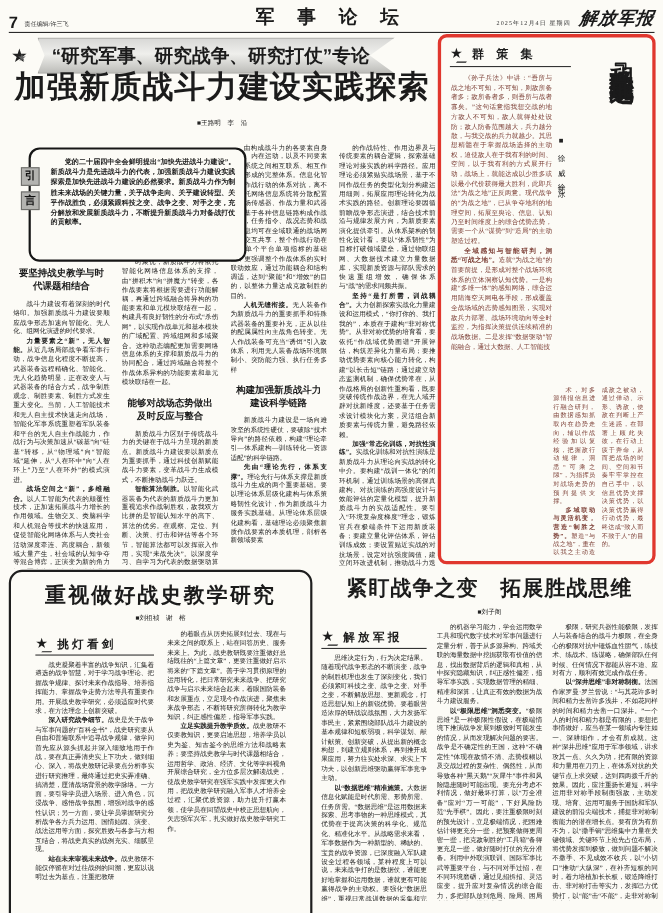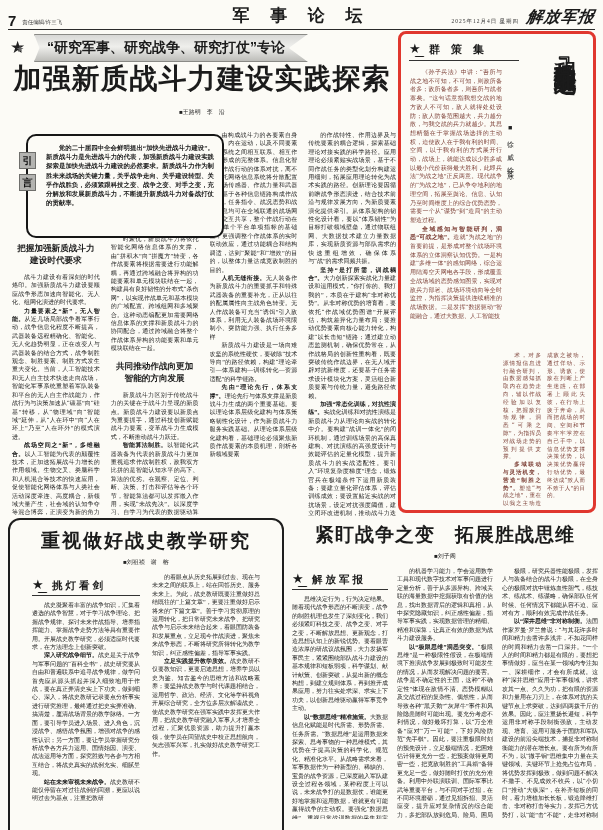--- a/index.html
+++ b/index.html
@@ -16,21 +16,21 @@
   .masthead{font-family:"Liberation Serif",serif;font-weight:bold;font-style:italic;font-size:16px;transform:skewX(-8deg);letter-spacing:1px;}
   .hdr-rule{position:absolute;top:29px;left:8px;right:8px;border-top:1.2px solid #2a2a2a;}
   
   .banner{position:absolute;top:34px;left:10px;display:flex;align-items:center;gap:2px;}
   .emblem{position:relative;width:22px;height:22px;}
   .emblem .big{position:absolute;left:0;top:0;font-size:17px;color:#222;}
   .emblem .small{position:absolute;left:6px;top:7px;font-size:9px;color:#666;}
   .ribbon{background:linear-gradient(180deg,#d8d8d6,#efefec 45%,#bdbdb9);
           clip-path:polygon(0 0,100% 0,93% 50%,100% 100%,0 100%,2% 50%);
           padding:4px 22px 4px 12px;font-family:"Liberation Sans",sans-serif;
-          font-weight:bold;font-size:14px;border:1px solid #8a8a86;}
+          font-weight:bold;font-size:17px;border:1px solid #8a8a86;}
   
   .lead-title{position:absolute;top:60px;left:8px;width:388px;text-align:center;
               font-family:"Liberation Sans",sans-serif;font-weight:bold;font-size:28px;letter-spacing:1px;}
   .lead-byline{position:absolute;top:108px;left:8px;width:388px;text-align:center;font-size:6px;color:#222;}
   .lead-cols{position:absolute;top:131px;left:12px;width:384px;height:386px;display:flex;gap:11px;}
   .lcol{width:88px;overflow:hidden;}
   .pad-top{padding-top:104px;}
   .bodytext{font-size:6px;line-height:8.4px;text-align:justify;}
   .bodytext p{margin:0;text-indent:2em;}
   .bodytext b{font-weight:bold;}
@@ -111,42 +111,43 @@
   <div class="lead-cols">
     <div class="introbox">
       <div class="intro-tabs">
         <span>引</span>
         <span>言</span>
       </div>
       <div class="txt">党的二十届四中全会鲜明提出“加快先进战斗力建设”。新质战斗力是先进战斗力的代表，加强新质战斗力建设实践探索是加快先进战斗力建设的必然要求。新质战斗力作为制胜未来战场的关键力量，关乎战争走向、关乎建设转型、关乎作战胜负，必须紧跟科技之变、战争之变、对手之变，充分解放和发展新质战斗力，不断提升新质战斗力对备战打仗的贡献率。</div>
     </div>
 
     <div class="lcol pad-top">
-      <div class="subhead">把握加强新质战斗力建设时代要求</div>
+      <div class="subhead">要坚持战史教学与时代课题相结合</div>
       <div class="bodytext">
           <p>战斗力建设有着深刻的时代烙印。加强新质战斗力建设要顺应战争形态加速向智能化、无人化、组网化演进的时代要求。</p>
           <p><b>力量要素之“新”，无人智能。</b>从近几场局部战争看军事行动，战争信息化程度不断提高，武器装备远程精确化、智能化、无人化趋势明显，正在改变人与武器装备的结合方式，战争制胜观念、制胜要素、制胜方式发生重大变化。当前，人工智能技术和无人自主技术快速走向战场，智能化军事系统重塑着军队装备和平台的无人自主作战能力，作战行为与决策加速从“碳基”向“硅基”转移，从“物理域”向“智能域”延伸，从“人在环中”向“人在环上”乃至“人在环外”的模式演进。</p>
           <p><b>战场空间之“新”，多维融合。</b>以人工智能为代表的颠覆性技术，正加速拓展战斗力增长的作用领域。生物交叉、类脑科学和人机混合等技术的快速应用，促使智能化网络体系与人类社会活动深度牵连、高度耦合，新领域大量产生，社会域的认知争夺等混合博弈，正演变为新的角力场。军事斗争空间从传统地理空间不断向深海、外太空、电磁、网络、认知等领域延展，这些战场空间领域之间联动互嵌、相互支撑、又相互制约，共同推动作战向更加智能的方向发展。</p>
         </div>
     </div>
     <div class="lcol pad-top">
       <div class="bodytext">
           <p>时聚优，新质战斗力将依托智能化网络信息体系的支撑，由“拼积木”向“拼魔方”转变，各作战要素将根据需要进行功能解耦，再通过跨域融合将异构的功能要素和单元模块联结在一起，构建具有良好韧性的分布式“杀伤网”，以实现作战单元和基本模块的广域配置、跨域组网和多域聚合。这种动态编配更加需要网络信息体系的支撑和新质战斗力的协同配合，通过跨域融合将整个作战体系异构的功能要素和单元模块联结在一起。</p>
         </div>
-      <div class="subhead">共同推动作战向更加智能的方向发展</div>
+      <div class="subhead">能够对战场态势做出及时反应与整合</div>
       <div class="bodytext">
           <p>新质战斗力区别于传统战斗力的关键在于战斗力呈现的新质点。新质战斗力建设要以新质点为重要抓手，通过科技创新赋能战斗力要素，变革战斗力生成模式，不断推动战斗力跃迁。</p>
           <p><b>智能算法制胜。</b>以智能化武器装备为代表的新质战斗力更加重视追求作战制胜权，敌我双方比拼的是智能认知水平的高下、算法的优劣。在观察、定位、判断、决策、打击和评估等各个环节，智能算法都可以发挥嵌入作用，实现“未战先决”。以深度学习、自学习为代表的数据驱动算法，能够对战场态势做出及时反应与整合，深度关联分析有价值的情报信息，帮助作战人员更快更好判断战场态势；以强化学习为代表的智能博弈和决策算法，能够在复杂环境中自主博弈对抗，快速充分探索作战决策空间，帮助指挥员发现和确定关键点，更加高效地创造生成行动方案，辅助作战筹划。针对大量无人装备和平台的指挥控制，自主规划与协同算法等自主控制算法，能够解决任务分配和路径规划问题，对作战资源进行动态组合，形成人机混合编配，高效执行作战任务。</p>
         </div>
     </div>
     <div class="lcol">
       <div class="bodytext">
           <p>由构成战斗力的各要素自身发展、内在运动，以及不同要素和分系统之间相互联系、相互作用而形成的完整体系。信息化智能化作战行动的体系对抗，离不开依托网络信息系统将分散配置的战场传感器、作战力量和武器平台基于各种信息链路构成作战网络，任务指令、战况态势和战果信息均可在全域联通的战场网络中交互共享，整个作战行动在追求单个平台单项指标的基础上，更强调整个作战体系的实时联动效应，通过功能耦合和结构调适，达到“聚能”和“增效”的目的，以整体力量达成克敌制胜的目的。</p>
           <p><b>人机无缝衔接。</b>无人装备作为新质战斗力的重要抓手和特殊武器装备的重要补充，正从以往的配属属性向主战角色转变。无人作战装备可充当“诱饵”引入敌体系，利用无人装备战场环境限制小、突防能力强、执行任务多样</p>
         </div>
+      <div class="subhead">构建加强新质战斗力建设科学链路</div>
       <div class="bodytext">
           <p>新质战斗力建设是一场向难攻坚的系统性硬仗，要破除“技术导向”的路径依赖，构建“理论牵引—体系建构—训练转化—资源适配”的科学链路。</p>
           <p><b>先由“理论先行，体系支撑”。</b>理论先行与体系支撑是新质战斗力生成的两个重要基础。要以理论体系层级化建构与体系策略韧性化设计，作为新质战斗力服务实践基础。从理论体系层级化建构看，基础理论必须聚焦新质作战要素的本质机理，剖析各新领域要素</p>
         </div>
     </div>
     <div class="lcol">
       <div class="bodytext">
           <p>的作战特性、作用边界及与传统要素的耦合逻辑，探索基础理论对接实践的科学路径。应用理论必须紧贴实战场景，基于不同作战任务的类型化划分构建运用细则，拓展应用理论转化为战术实践的路径。创新理论要因循前瞻战争形态演进，结合技术前沿与规律发展方向，为新质要素演化提供牵引。从体系架构的韧性化设计看，要以“体系韧性”为目标打破领域壁垒，通过物联组网、大数据技术建立力量数据库，实现新质资源与部队需求的快速重组增效，确保体系与“战”的需求同频共振。</p>
           <p><b>坚持“是打所需，训战耦合”。</b>大力创新探索实战化力量建设和运用模式，“你打你的、我打我的”，本质在于建构“非对称优势”。从非对称优势的培育看，要依托“作战域优势图谱”开展评估，构筑差异化力量布局；要推动优势要素向核心能力转化，构建“以长击短”链路；通过建立动态监测机制，确保优势常在，从作战格局的创新性重构看，既要突破传统作战边界，在无人域开辟对抗新维度，还要基于任务需求设计模块化方案，灵活组合新质要素与传统力量，避免路径依赖。</p>
           <p><b>加强“常态化训练，对抗性演练”。</b>实战化训练和对抗性演练是新质战斗力从理论向实战的转化中介。要构建“战训一体化”的闭环机制，通过训练场景的高保真建构、对抗演练的高强度设计与效能评估的定量化模型，提升新质战斗力的实战适配性。要引入“环境复杂度梯度”理念，锻炼官兵在极端条件下运用新质装备；要建立量化评估体系，评估训练成效；要设置贴近实战的对抗场景，设定对抗强度阈值，建立闭环改进机制，推动战斗力迭代升级。</p>

